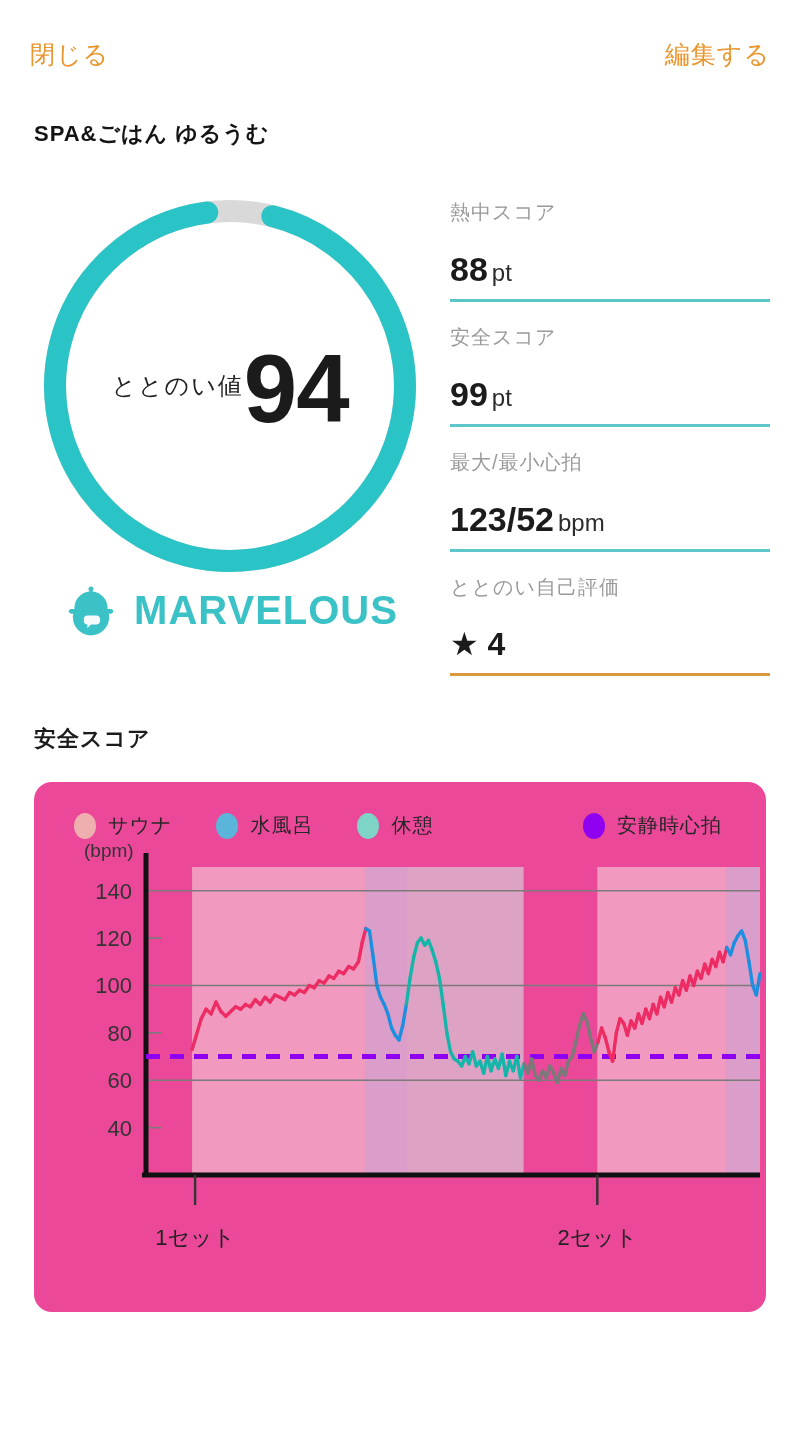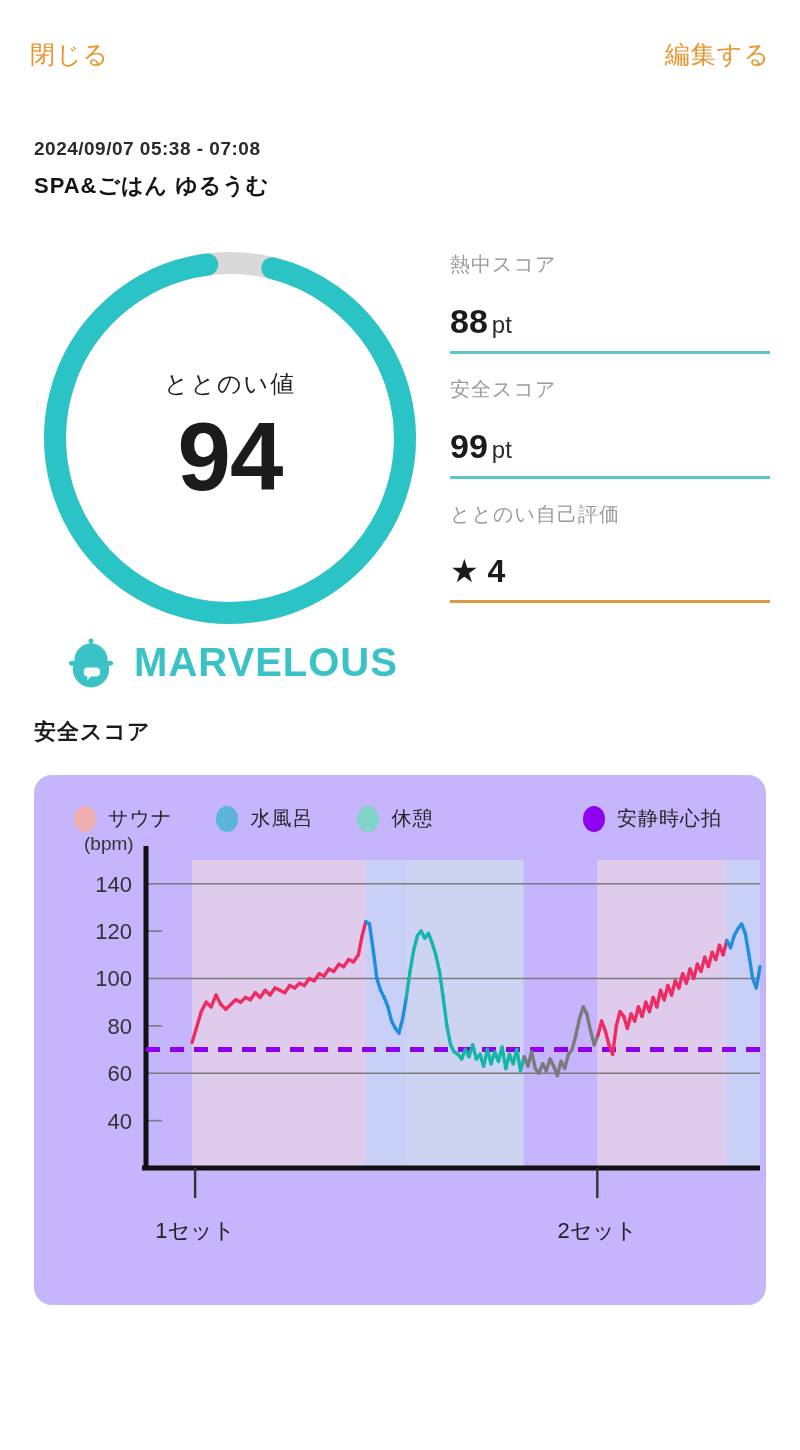--- a/index.html
+++ b/index.html
@@ -32,40 +32,40 @@
   .meta { padding:0 34px; }
   .date { font-size:19px; font-weight:bold; color:#2b2b2b; letter-spacing:.5px; margin-top:30px;}
   .venue { font-size:22px; font-weight:bold; color:#141414; margin-top:11px; letter-spacing:1px;}
   
   .summary { display:flex; margin-top:42px; padding:0 30px; box-sizing:border-box;}
   .gauge-col { width:420px; position:relative; }
   .gauge-wrap { position:relative; width:390px; height:390px; margin-left:5px;}
   .gauge-wrap svg { position:absolute; top:0; left:0; }
   .gauge-center {
     position:absolute; top:0; left:0; width:100%; height:100%;
-    display:flex; flex-direction:column; align-items:center; justify-content:center;
+    display:flex; flex-direction:row; align-items:center; justify-content:center;
   }
   .gauge-label { font-size:24px; color:#222; letter-spacing:2px; }
   .gauge-value { font-size:96px; font-weight:bold; color:#1b1b1b; line-height:1.05; margin-top:7px; letter-spacing:-1px;}
   .rank-row { display:flex; align-items:center; justify-content:center; gap:14px; width:400px;}
   .rank-text { font-size:40px; font-weight:bold; color:#3BC2C6; letter-spacing:1px;}
   
   .stats { flex:1; padding-top:8px; }
   .stat { margin-bottom:22px; }
   .stat-label { font-size:20px; color:#9a9a9a; letter-spacing:1px;}
   .stat-value { font-size:34px; font-weight:bold; color:#1b1b1b; margin-top:24px; letter-spacing:0px;}
   .stat-value .unit { font-size:24px; font-weight:normal; color:#2b2b2b; margin-left:4px;}
   .stat-rule { height:3px; background:#5CC6C8; margin-top:10px; }
   .stat-rule.orange { background:#D99A3E; }
   .star { font-size:32px; }
   
   .section-title { font-size:22px; font-weight:bold; margin:26px 0 0 34px; letter-spacing:1px;}
   .chart-card {
     margin:28px 34px 0 34px;
-    background:#c4b5fd;
+    background:#ec4899;
     border-radius:18px;
     height:530px;
     position:relative;
   }
   .legend { display:flex; align-items:center; padding:30px 0 0 40px; }
   .legend-item { display:flex; align-items:center; margin-right:44px; }
   .legend-dot { width:22px; height:26px; border-radius:11px/13px; margin-right:12px;}
   .legend-text { font-size:20px; color:#262626; letter-spacing:1px;}
   .legend-spacer { flex:1; }
   .chart-area { position:relative; }
@@ -75,21 +75,20 @@
 <body>
 
 <div class="navwrap">
   <div class="navbar">
     <div class="nav-btn">閉じる</div>
     <div class="nav-btn">編集する</div>
   </div>
 </div>
 
 <div class="meta">
-  <div class="date">2024/09/07 05:38 - 07:08</div>
   <div class="venue">SPA&amp;ごはん ゆるうむ</div>
 </div>
 
 <div class="summary">
 
   <div class="gauge-col">
     <div class="gauge-wrap">
       <svg width="390" height="390" viewBox="0 0 390 390">
         <circle id="gauge-track" cx="195" cy="195" r="175" fill="none" stroke="#D9D9D9" stroke-width="22"></circle>
         <circle id="gauge-fill" cx="195" cy="195" r="175" fill="none" stroke="#2BC4C6" stroke-width="22" stroke-linecap="round" transform="rotate(-76 195 195)" stroke-dasharray="1033.583983031042 1099.5574287564275"></circle>
@@ -115,20 +114,25 @@
 
   <div class="stats">
     <div class="stat">
       <div class="stat-label">熱中スコア</div>
       <div class="stat-value"><span>88</span><span class="unit">pt</span></div>
       <div class="stat-rule"></div>
     </div>
     <div class="stat">
       <div class="stat-label">安全スコア</div>
       <div class="stat-value"><span>99</span><span class="unit">pt</span></div>
+      <div class="stat-rule"></div>
+    </div>
+    <div class="stat">
+      <div class="stat-label">最大/最小心拍</div>
+      <div class="stat-value"><span>123/52</span><span class="unit">bpm</span></div>
       <div class="stat-rule"></div>
     </div>
     <div class="stat">
       <div class="stat-label">ととのい自己評価</div>
       <div class="stat-value star">★ 4</div>
       <div class="stat-rule orange"></div>
     </div>
   </div>
 </div>
 

